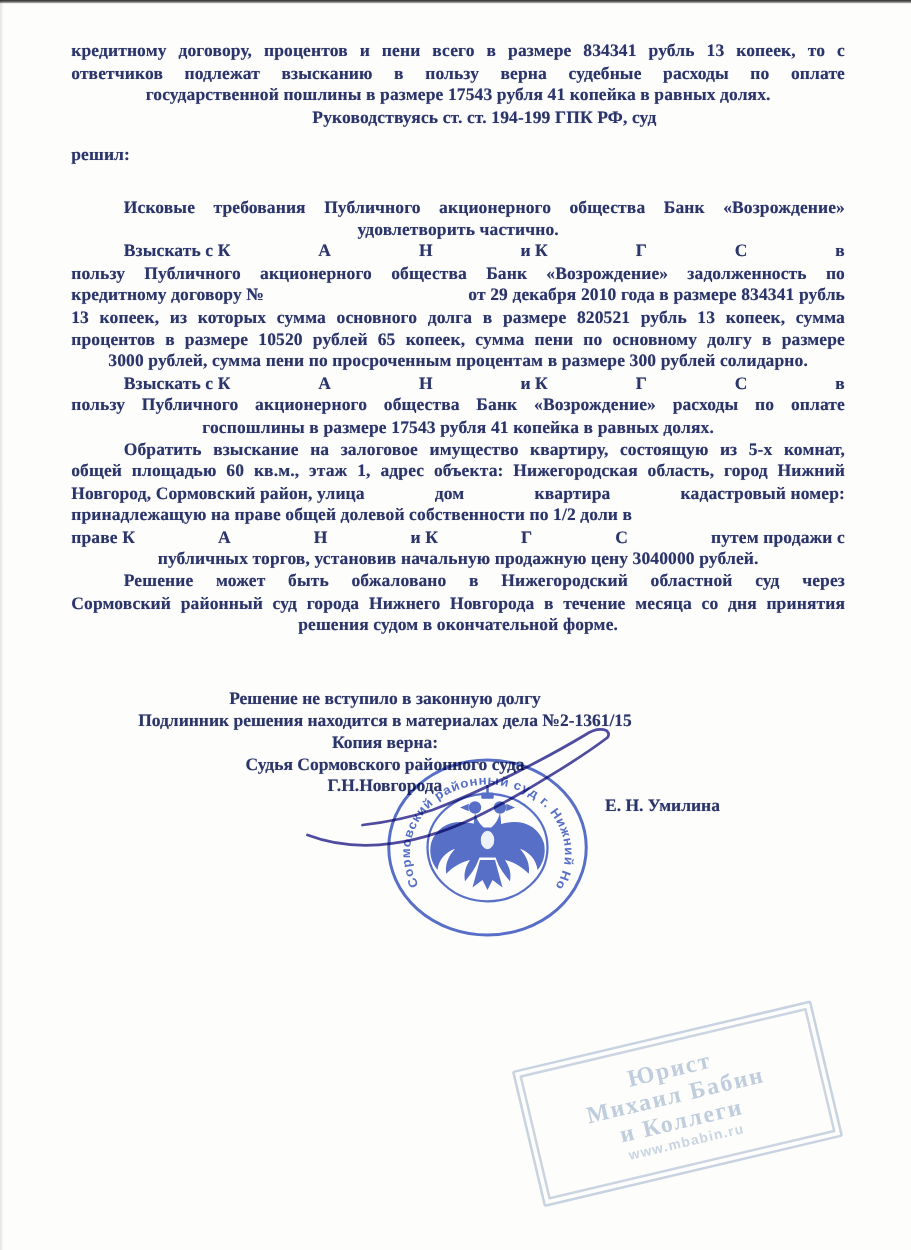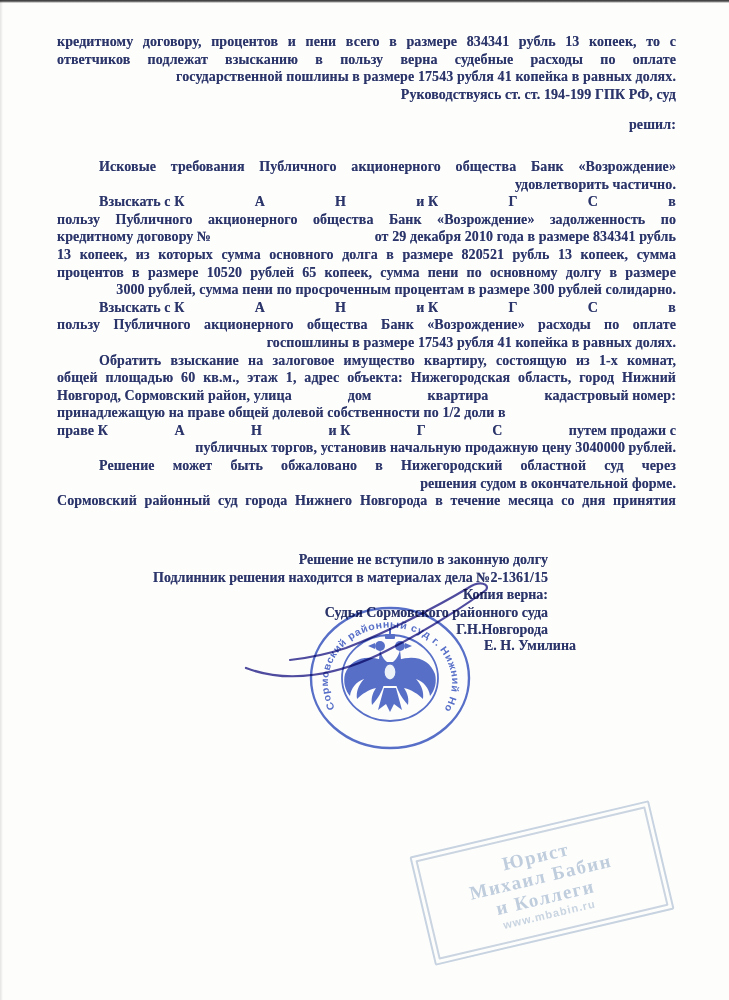--- a/index.html
+++ b/index.html
@@ -17,23 +17,23 @@
     position:absolute;top:0;bottom:0;left:0;width:3px;
     background:linear-gradient(to right,rgba(0,0,0,.10),rgba(0,0,0,0));
   }
   .doc{
     position:absolute;top:33px;left:57px;width:619px;
     font-size:14px;font-weight:bold;line-height:17.6px;letter-spacing:.1px;
     text-shadow:0 0 .6px rgba(43,53,106,.5);
   }
   .ln{min-height:17.6px;}
   .ln.justify{text-align:justify;text-align-last:justify;}
-  .ln.left{text-align:right;}
+  .ln.left{text-align:center;}
   .ln.right{text-align:left;}
-  .ln.center{text-align:right;margin:13px 0 24px;}
+  .ln.center{text-align:left;margin:13px 0 24px;}
   .ln.indent{text-indent:42px;}
   .ln.gap{display:flex;justify-content:space-between;text-indent:0;}
   .ln.gap.indent{padding-left:42px;}
   .sig-block{
     position:absolute;top:551px;left:68px;width:480px;
     font-size:14px;font-weight:bold;line-height:17.6px;
     text-shadow:0 0 .6px rgba(43,53,106,.5);
   }
   .judge-name{
     position:absolute;top:638px;left:484px;
@@ -92,42 +92,42 @@
         <span>Взыскать с К</span>
         <span>А</span>
         <span>Н</span>
         <span>и К</span>
         <span>Г</span>
         <span>С</span>
         <span>в</span>
       </div>
       <div class="ln justify">пользу Публичного акционерного общества Банк «Возрождение» расходы по оплате</div>
       <div class="ln left">госпошлины в размере 17543 рубля 41 копейка в равных долях.</div>
-      <div class="ln justify indent">Обратить взыскание на залоговое имущество квартиру, состоящую из 1-х комнат,</div>
+      <div class="ln justify indent">Обратить взыскание на залоговое имущество квартиру, состоящую из 5-х комнат,</div>
       <div class="ln justify">общей площадью 60 кв.м., этаж 1, адрес объекта: Нижегородская область, город Нижний</div>
       <div class="ln gap">
         <span>Новгород, Сормовский район, улица</span>
         <span>дом</span>
         <span>квартира</span>
         <span>кадастровый номер:</span>
       </div>
       <div class="ln right">принадлежащую на праве общей долевой собственности по 1/2 доли в</div>
       <div class="ln gap">
         <span>праве К</span>
         <span>А</span>
         <span>Н</span>
         <span>и К</span>
         <span>Г</span>
         <span>С</span>
         <span>путем продажи с</span>
       </div>
       <div class="ln left">публичных торгов, установив начальную продажную цену 3040000 рублей.</div>
       <div class="ln justify indent">Решение может быть обжаловано в Нижегородский областной суд через</div>
+      <div class="ln justify">Сормовский районный суд города Нижнего Новгорода в течение месяца со дня принятия</div>
       <div class="ln left">решения судом в окончательной форме.</div>
-      <div class="ln justify">Сормовский районный суд города Нижнего Новгорода в течение месяца со дня принятия</div>
     </div>
 
   <div class="sig-block">
       <div class="ln left">Решение не вступило в законную долгу</div>
       <div class="ln left">Подлинник решения находится в материалах дела №2-1361/15</div>
       <div class="ln left">Копия верна:</div>
       <div class="ln left">Судья Сормовского районного суда</div>
       <div class="ln left">Г.Н.Новгорода</div>
     </div>
 

